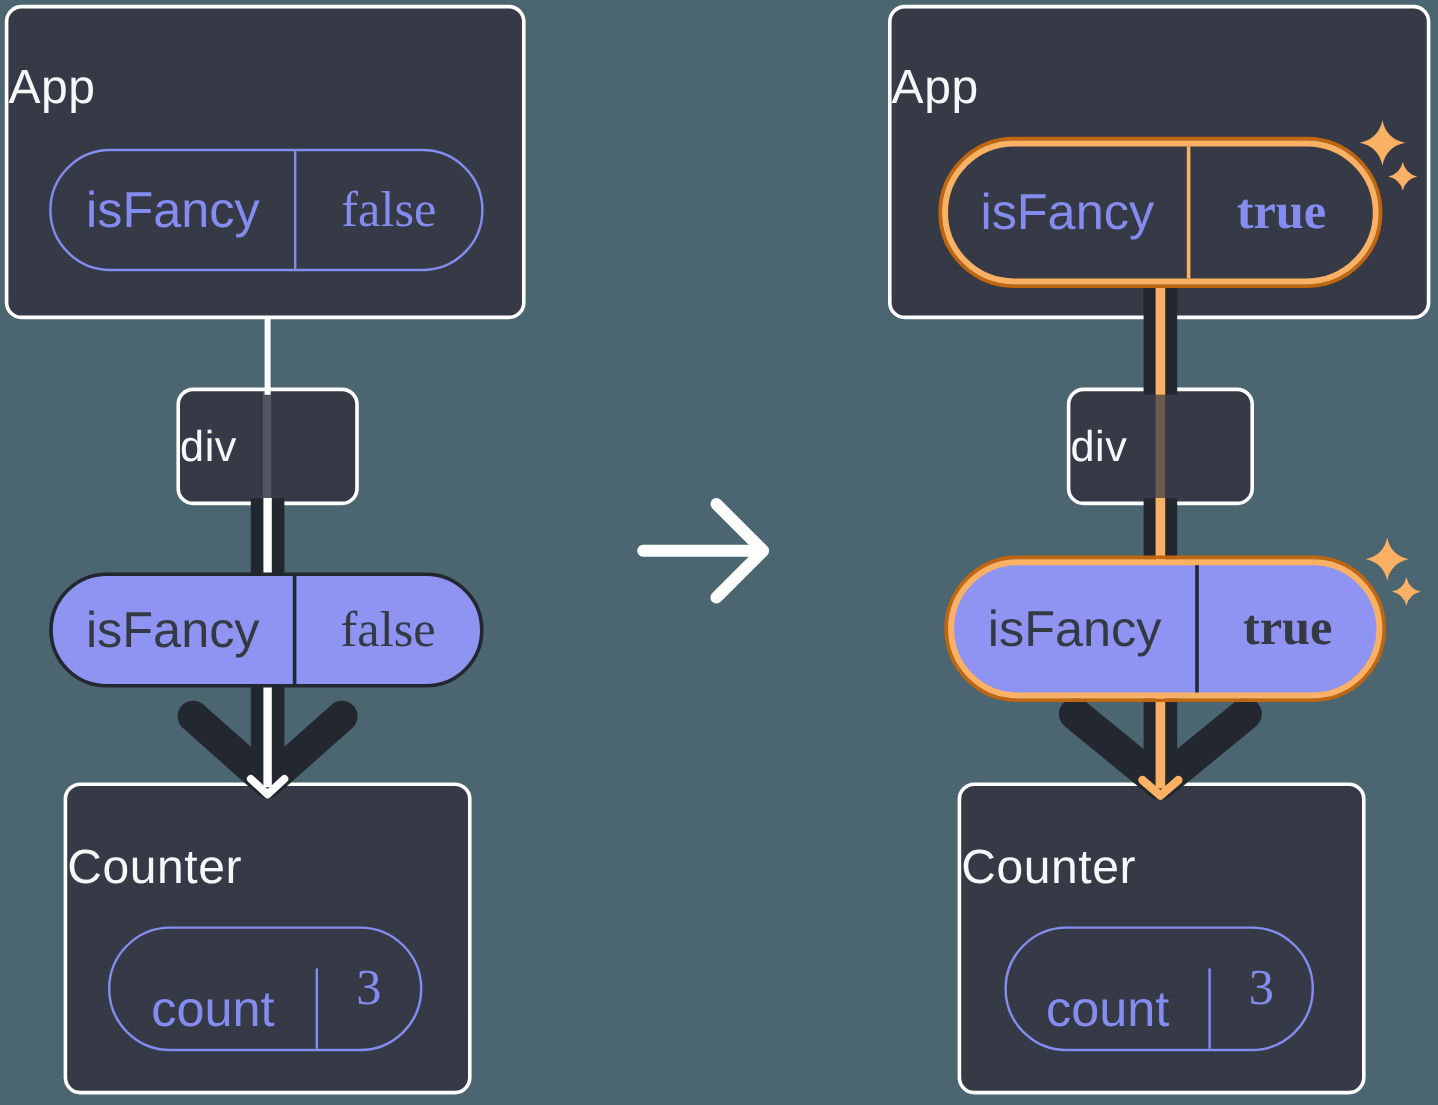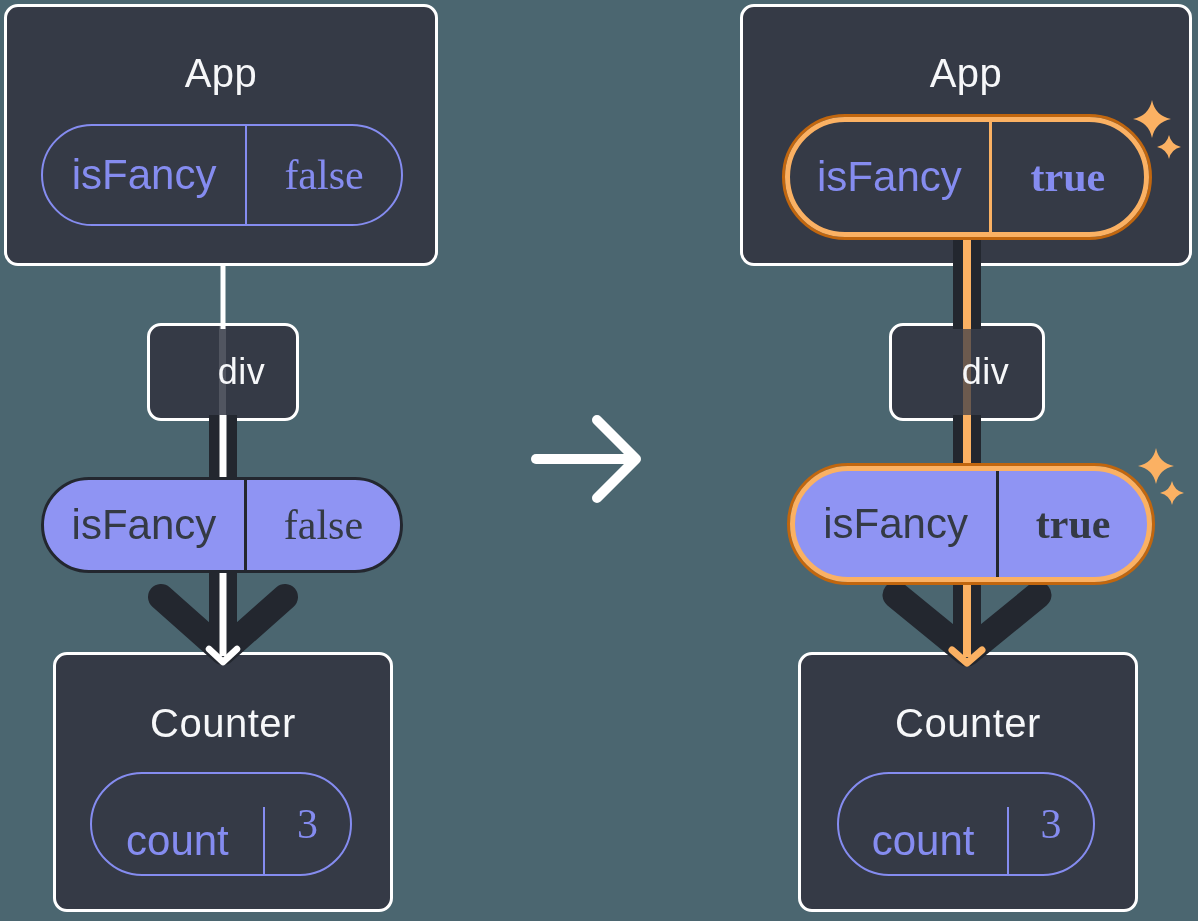--- a/index.html
+++ b/index.html
@@ -32,37 +32,36 @@
     position:absolute;
     background:var(--node-fill,#353A46);
     border:3px solid var(--node-border,#fff);
     border-radius:14px;
     box-sizing:border-box;
     z-index:1;
   }
   .node-title{
     position:absolute;
     left:0;right:0;
-    text-align:center;
     color:var(--text-light,#F6F7F9);
     font-size:40px;
     line-height:48px;
     font-weight:500;
     letter-spacing:0.5px;
   }
   .div-node .node-title{font-size:36px;line-height:44px;font-weight:500;}
   .ghost-line{
     position:absolute;
     top:0;bottom:0;
     width:8px;
     z-index:0;
   }
   .ghost-white{background:rgba(255,255,255,0.14);}
   .ghost-orange{background:rgba(251,177,99,0.28);}
-  .div-node .node-title{z-index:2;padding-left:37px;}
+  .div-node .node-title{z-index:2;}
 
   
   .pill{
     position:absolute;
     display:flex;
     align-items:stretch;
     border-radius:999px;
     box-sizing:border-box;
     font-size:42px;
     z-index:10;

